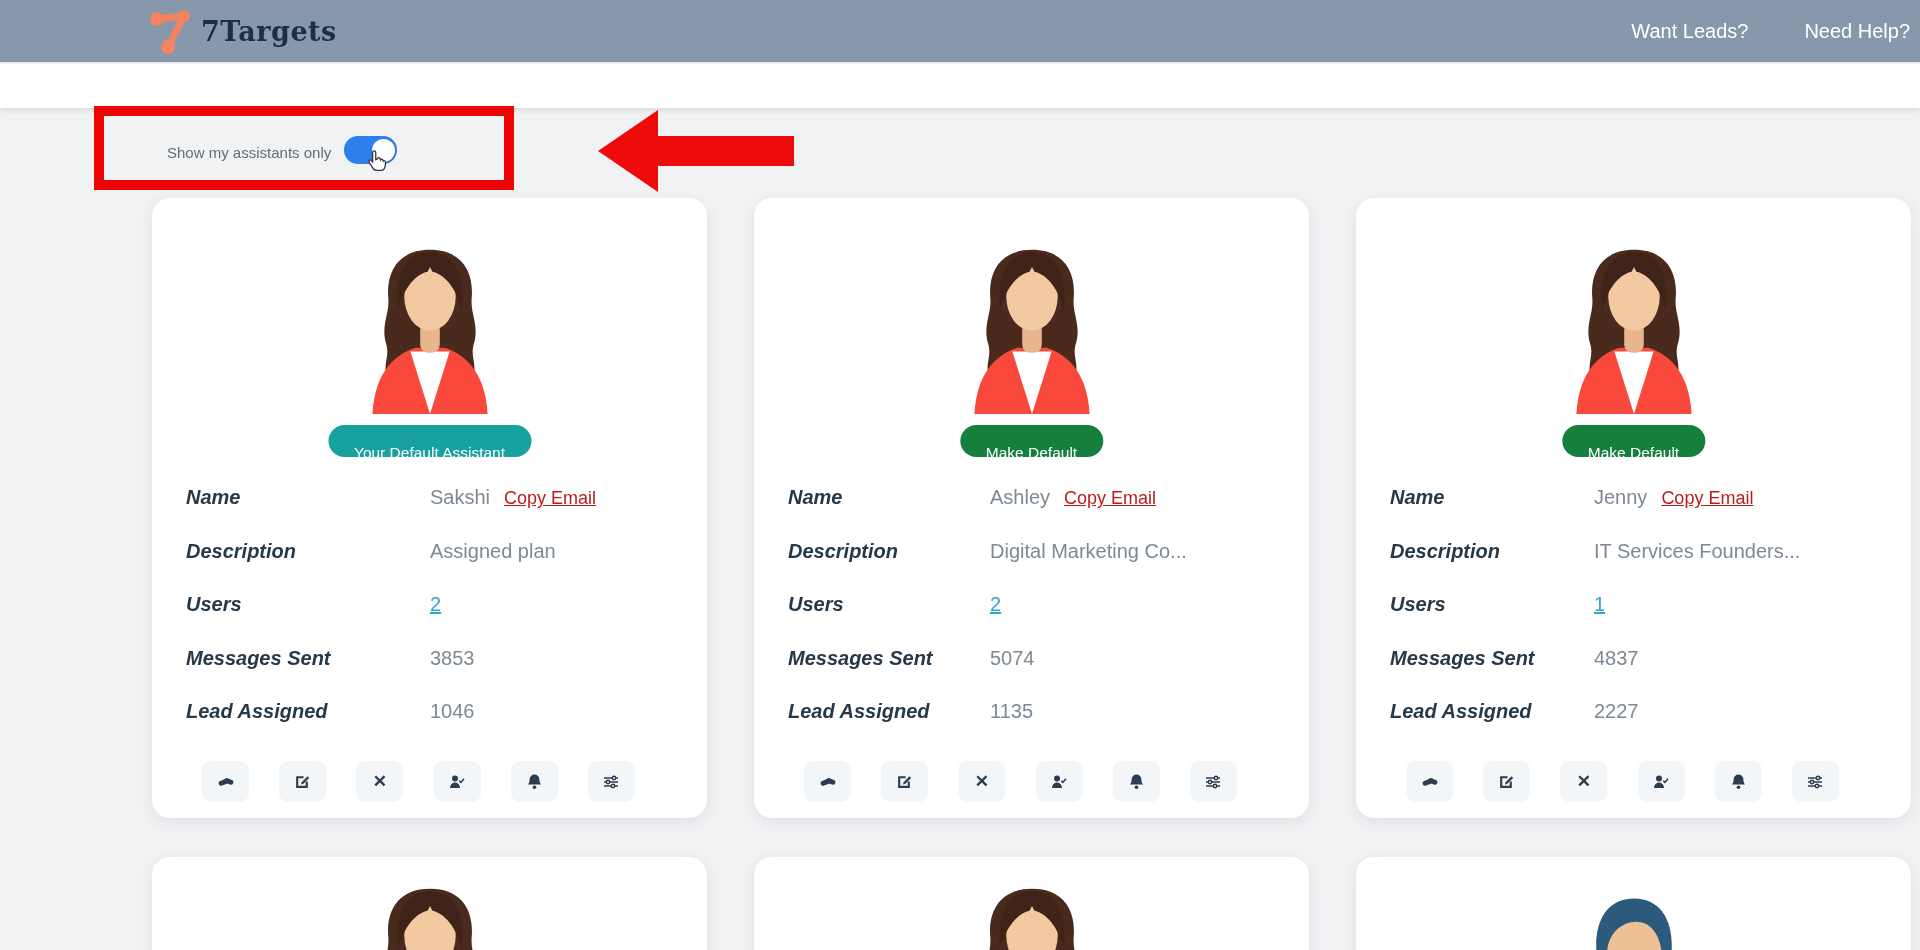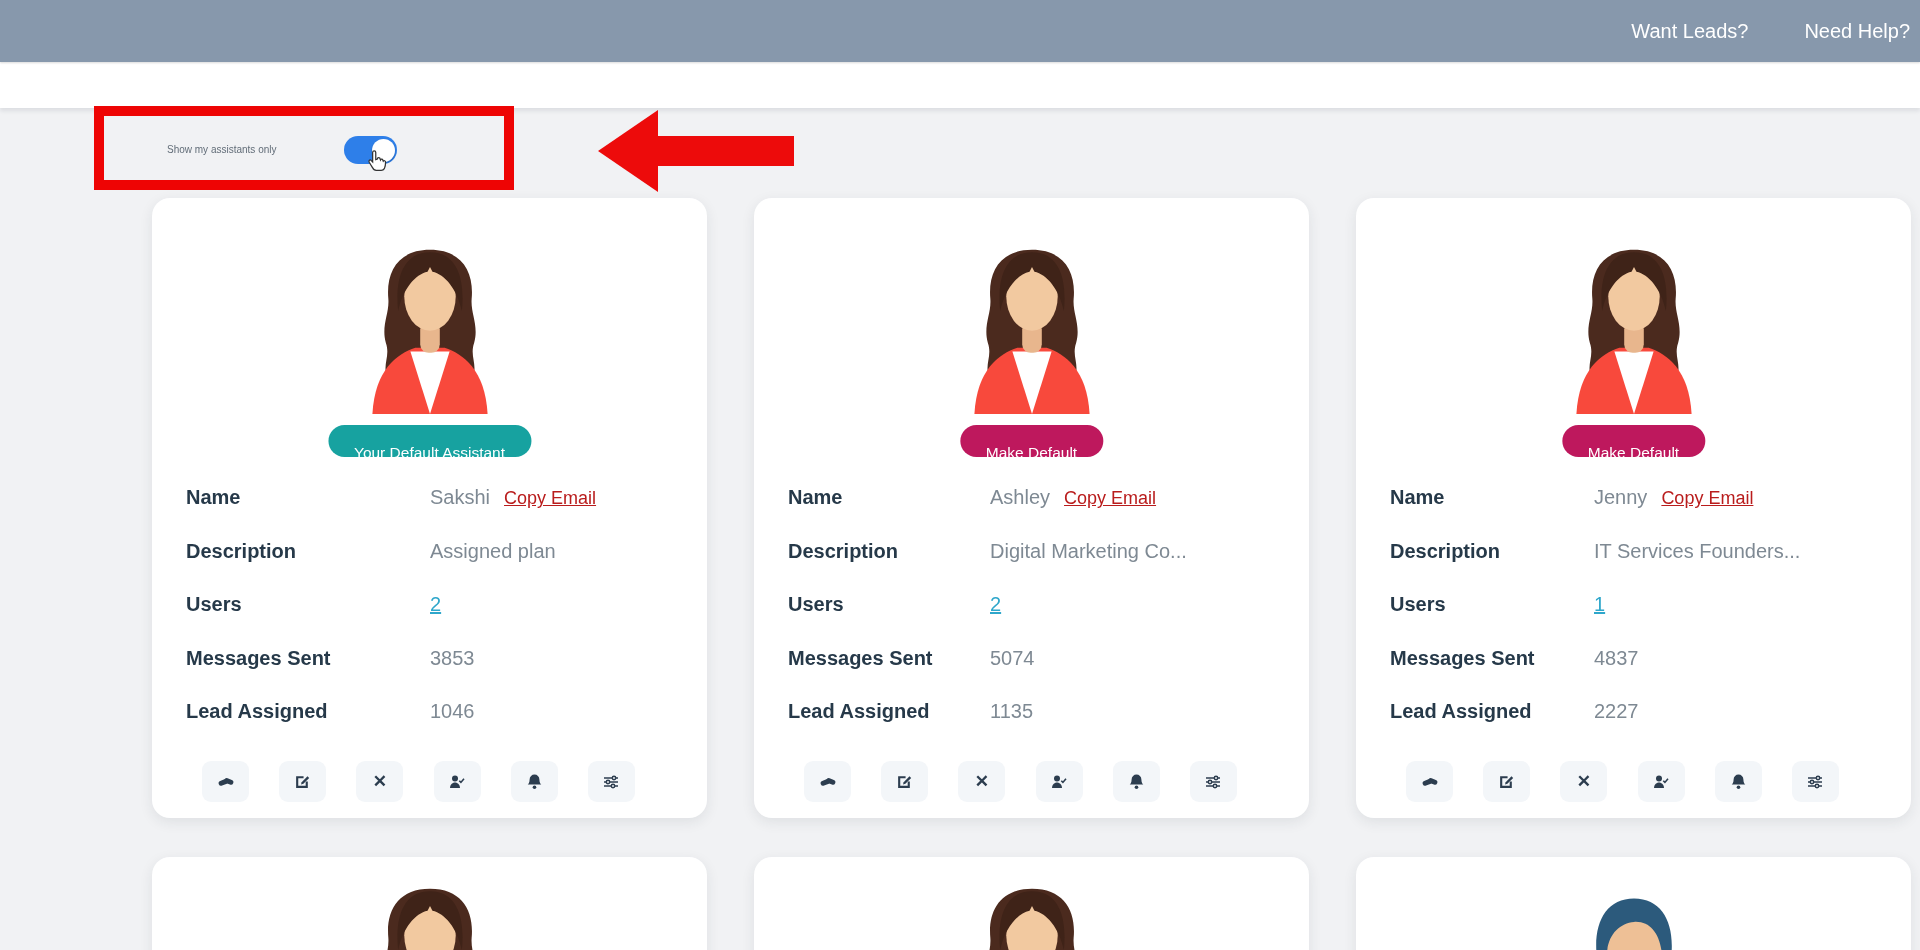--- a/index.html
+++ b/index.html
@@ -27,58 +27,70 @@
 
   
   .highlight-box { position:absolute; left:94px; top:106px; width:420px; height:84px;
                    border:10px solid #ee0404; z-index:6; pointer-events:none; }
   .annotation-arrow { position:absolute; left:598px; top:110px; height:82px; display:flex; align-items:center; z-index:6; }
   .arrow-head { width:0; height:0; border-top:41px solid transparent; border-bottom:41px solid transparent;
                 border-right:60px solid #ed0b0b; }
   .arrow-shaft { width:136px; height:30px; background:#ed0b0b; }
 
   
-  .toggle-label { position:absolute; left:167px; top:144px; font-size:10px; color:#626d78; z-index:7; }
+  .toggle-label { position:absolute; left:167px; top:144px; font-size:15px; color:#626d78; z-index:7; }
   .toggle-switch { position:absolute; left:344px; top:136px; width:53px; height:28px; border-radius:15px;
                    background:#2e7fe9; z-index:7; cursor:pointer; }
   .toggle-knob { position:absolute; right:2px; top:2.5px; width:23px; height:23px; border-radius:50%;
                  background:#ffffff; box-shadow:0 1px 2px rgba(0,0,0,.25); }
   .cursor-glyph { position:absolute; left:364px; top:150px; z-index:8; pointer-events:none; }
 
   
   .card { position:absolute; width:555px; background:#ffffff; border-radius:18px;
           box-shadow:0 4px 14px rgba(30,40,60,.09); }
   .card.row1 { top:198px; height:620px; }
   .card.row2 { top:857px; height:300px; }
   .card1 { left:152px; --vx:244px; }
   .card2 { left:754px; --vx:202px; }
   .card3 { left:1356px; --vx:204px; }
   .avatar-wrap { position:absolute; top:42px; left:50%; transform:translateX(-50%); width:170px; height:174px; overflow:hidden; }
   .row2 .avatar-wrap { top:22px; }
   .badge { position:absolute; top:227px; left:50%; transform:translateX(-50%); height:32px; line-height:32px;
            padding:12px 26px; border-radius:17px; color:#ffffff; font-size:15.5px; white-space:nowrap; }
   .badge--teal { background:#17a2a0; }
-  .badge--pink { background:#be185d; cursor:pointer; }
+  .badge--pink { background:#15803d; cursor:pointer; }
   .field-rows { position:absolute; left:34px; right:24px; top:273px; }
   .field-row { display:flex; align-items:center; height:53.5px; }
-  .field-label { width:var(--vx); flex:none; font-weight:bold; font-size:20px; color:#263949; }
+  .field-label { width:var(--vx); flex:none; font-weight:bold; font-size:20px; color:#263949;font-style:italic; }
   .field-value { font-size:20px; color:#7e8993; white-space:nowrap; overflow:hidden; text-overflow:ellipsis; }
   .name-cell { display:flex; align-items:flex-end; gap:14px; min-width:0; }
   .copy-email-link { font-size:18px; color:#b91c1c; text-decoration:underline; cursor:pointer; white-space:nowrap; }
   .users-link { font-size:20px; color:#2fa7cb; text-decoration:underline; cursor:pointer; }
   .actions-row { position:absolute; left:50px; right:72px; top:563px; display:flex; justify-content:space-between; }
   .action-btn { width:47px; height:41px; border:none; border-radius:9px; background:#f3f6f9; color:#2c3d4f;
                 display:flex; align-items:center; justify-content:center; cursor:pointer; font-size:17px;
                 font-family:inherit; font-weight:bold; }
   .action-btn svg { display:block; }
 </style>
 </head>
 <body>
 
 <header class="app-header">
+  <div class="brand">
+    <svg width="48" height="48" viewBox="0 0 48 48">
+      <g stroke="#f4845f" stroke-width="7" stroke-linecap="round">
+        <line x1="10" y1="12" x2="37" y2="9"></line>
+        <line x1="37" y1="9" x2="21" y2="40"></line>
+      </g>
+      <circle cx="10" cy="12" r="7" fill="#f4845f"></circle>
+      <circle cx="37" cy="9" r="6" fill="#f4845f"></circle>
+      <circle cx="21" cy="40" r="7" fill="#f4845f"></circle>
+    </svg>
+    <span class="brand-text">7Targets</span>
+  </div>
   <nav class="header-links">
     <span class="header-link">Want Leads?</span>
     <span class="header-link">Need Help?</span>
   </nav>
 </header>
 
 <div class="toolbar-strip"></div>
 <h1 class="page-title">Assistants</h1>
 <span class="toolbar-link link-schedules">Schedules</span>
 <span class="toolbar-link link-custom-messages">Custom Messages</span>

